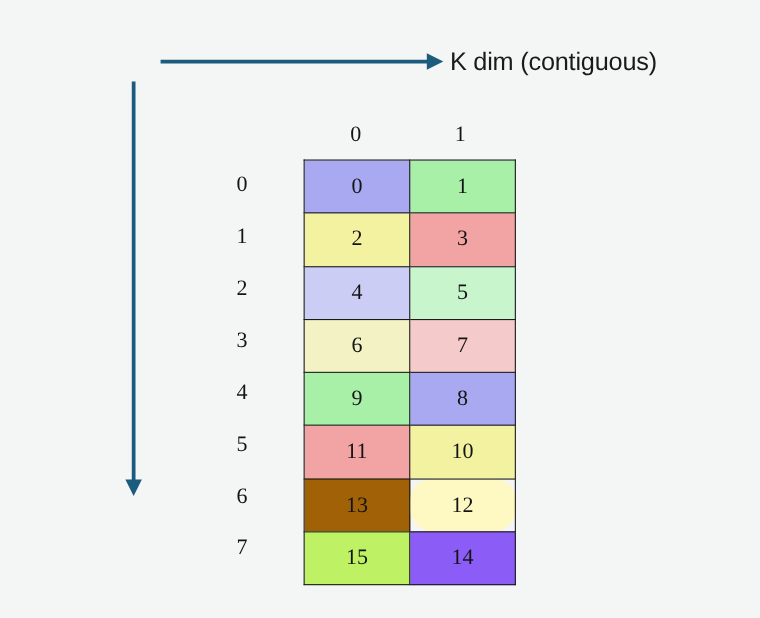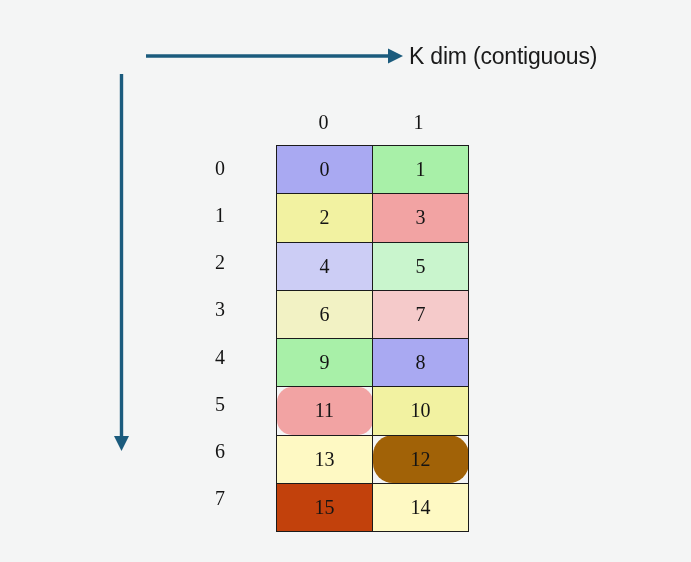--- a/index.html
+++ b/index.html
@@ -137,28 +137,28 @@
           </tr>
           <tr>
             <td style="background: rgb(242, 242, 196); border-color: rgb(27, 27, 27);">6</td>
             <td style="background: rgb(245, 202, 202); border-color: rgb(27, 27, 27);">7</td>
           </tr>
           <tr>
             <td style="background: rgb(168, 240, 168); border-color: rgb(27, 27, 27);">9</td>
             <td style="background: rgb(169, 169, 242); border-color: rgb(27, 27, 27);">8</td>
           </tr>
           <tr>
-            <td style="background: rgb(242, 163, 163); border-color: rgb(27, 27, 27); border-radius: 15px;">11</td>
+            <td style="background: rgb(242, 163, 163); border-color: rgb(27, 27, 27);">11</td>
             <td style="background: rgb(242, 242, 161); border-color: rgb(27, 27, 27); margin-top: 33px;">10</td>
           </tr>
           <tr>
-            <td style="background: #fef9c3; border-color: rgb(27, 27, 27); margin-top: 48px;">13</td>
-            <td style="background: #a16207; border-color: rgb(27, 27, 27); border-radius: 20px;">12</td>
+            <td style="background: #a16207; border-color: rgb(27, 27, 27); margin-top: 48px;">13</td>
+            <td style="background: #fef9c3; border-color: rgb(27, 27, 27); border-radius: 20px;">12</td>
           </tr>
           <tr>
-            <td style="background: #c2410c; border-color: rgb(27, 27, 27);">15</td>
-            <td style="background: #fef9c3; border-color: rgb(27, 27, 27);">14</td>
+            <td style="background: #bef264; border-color: rgb(27, 27, 27);">15</td>
+            <td style="background: #8b5cf6; border-color: rgb(27, 27, 27);">14</td>
           </tr>
         </tbody>
     </table>
   </div>
 
 </div>
 
 </body></html>

